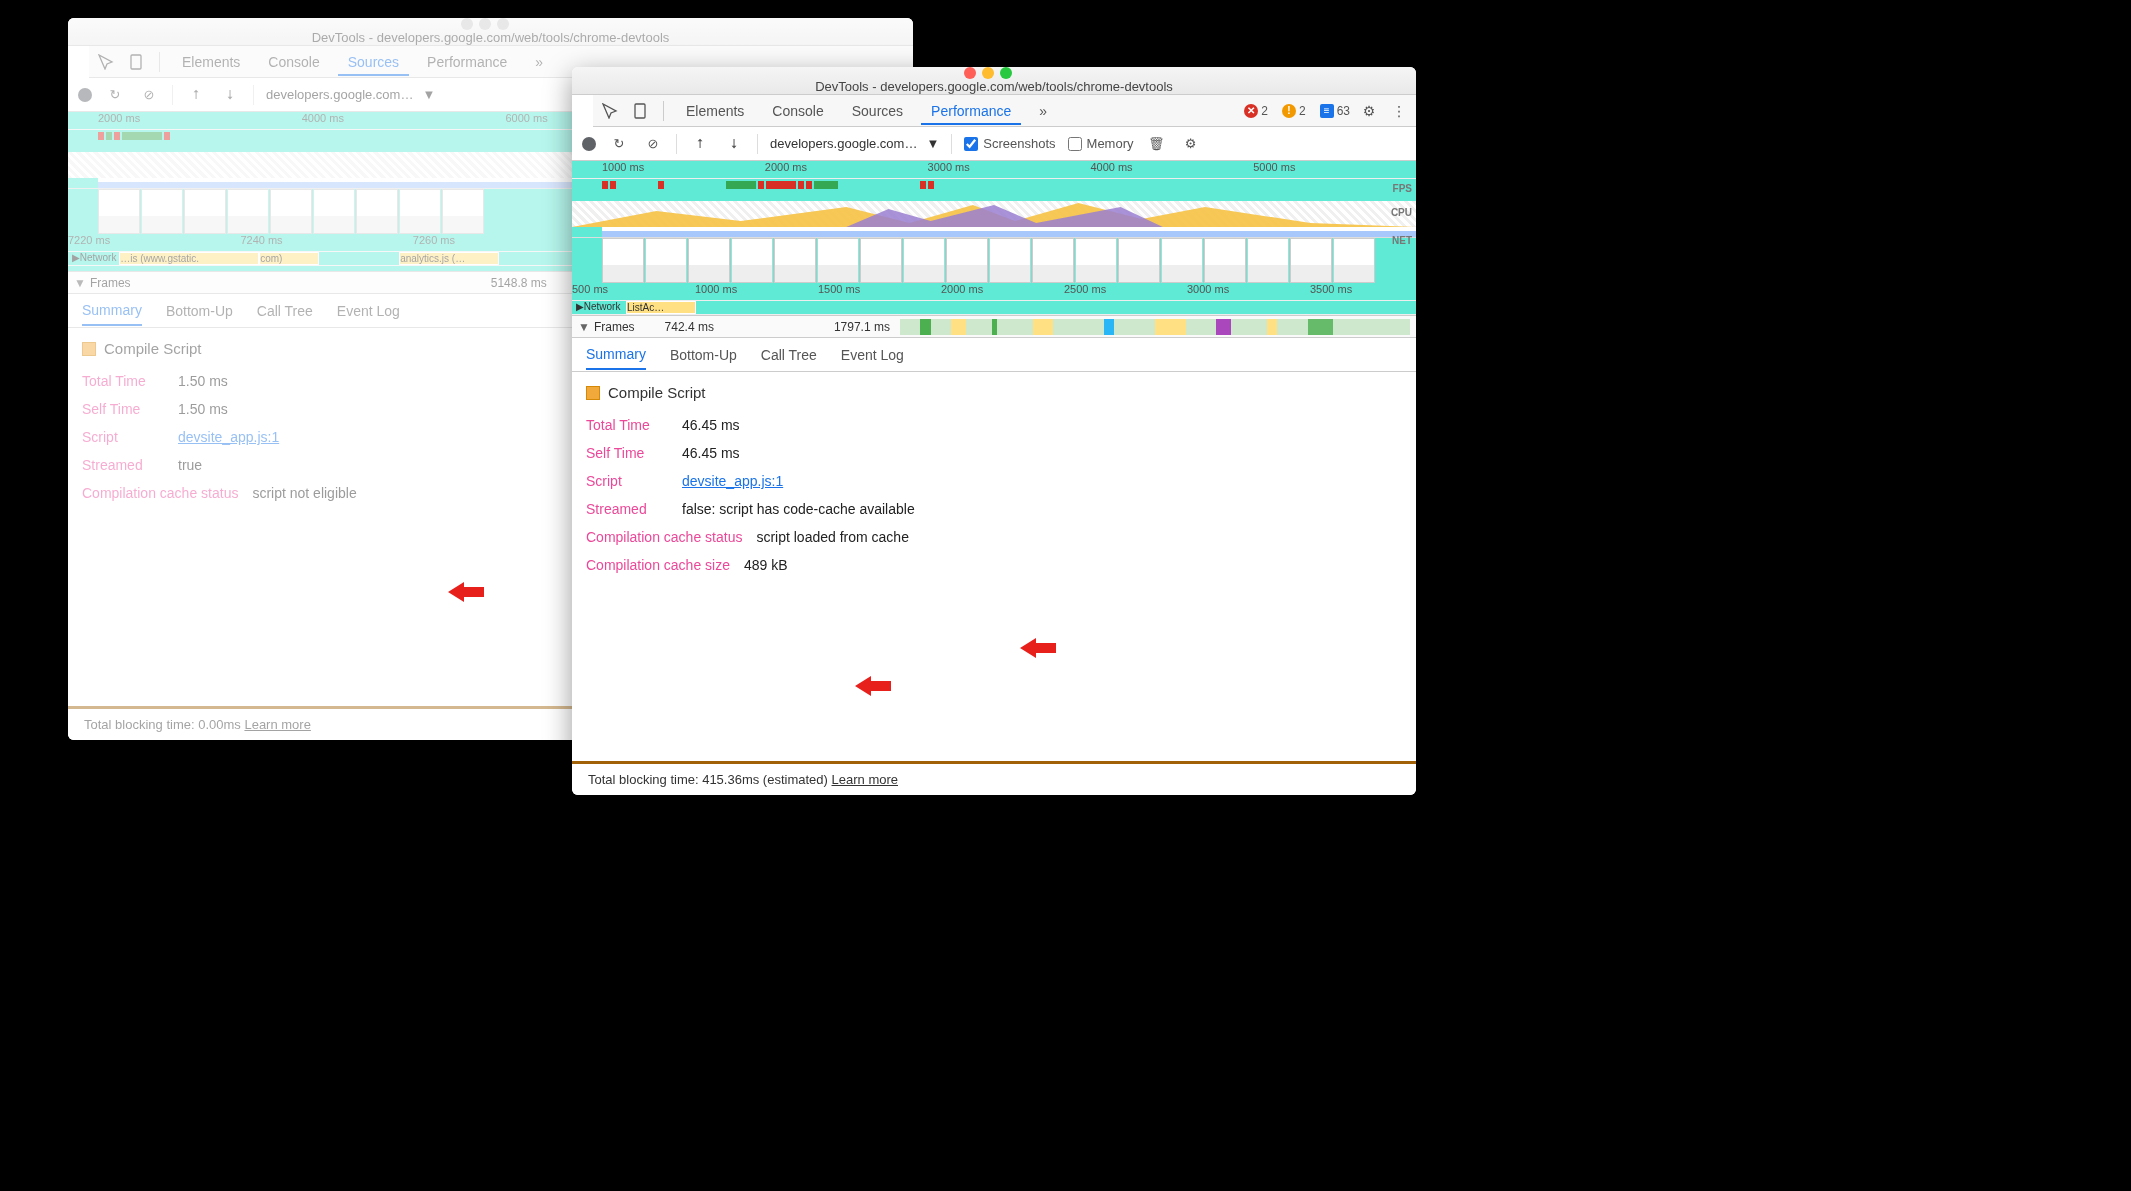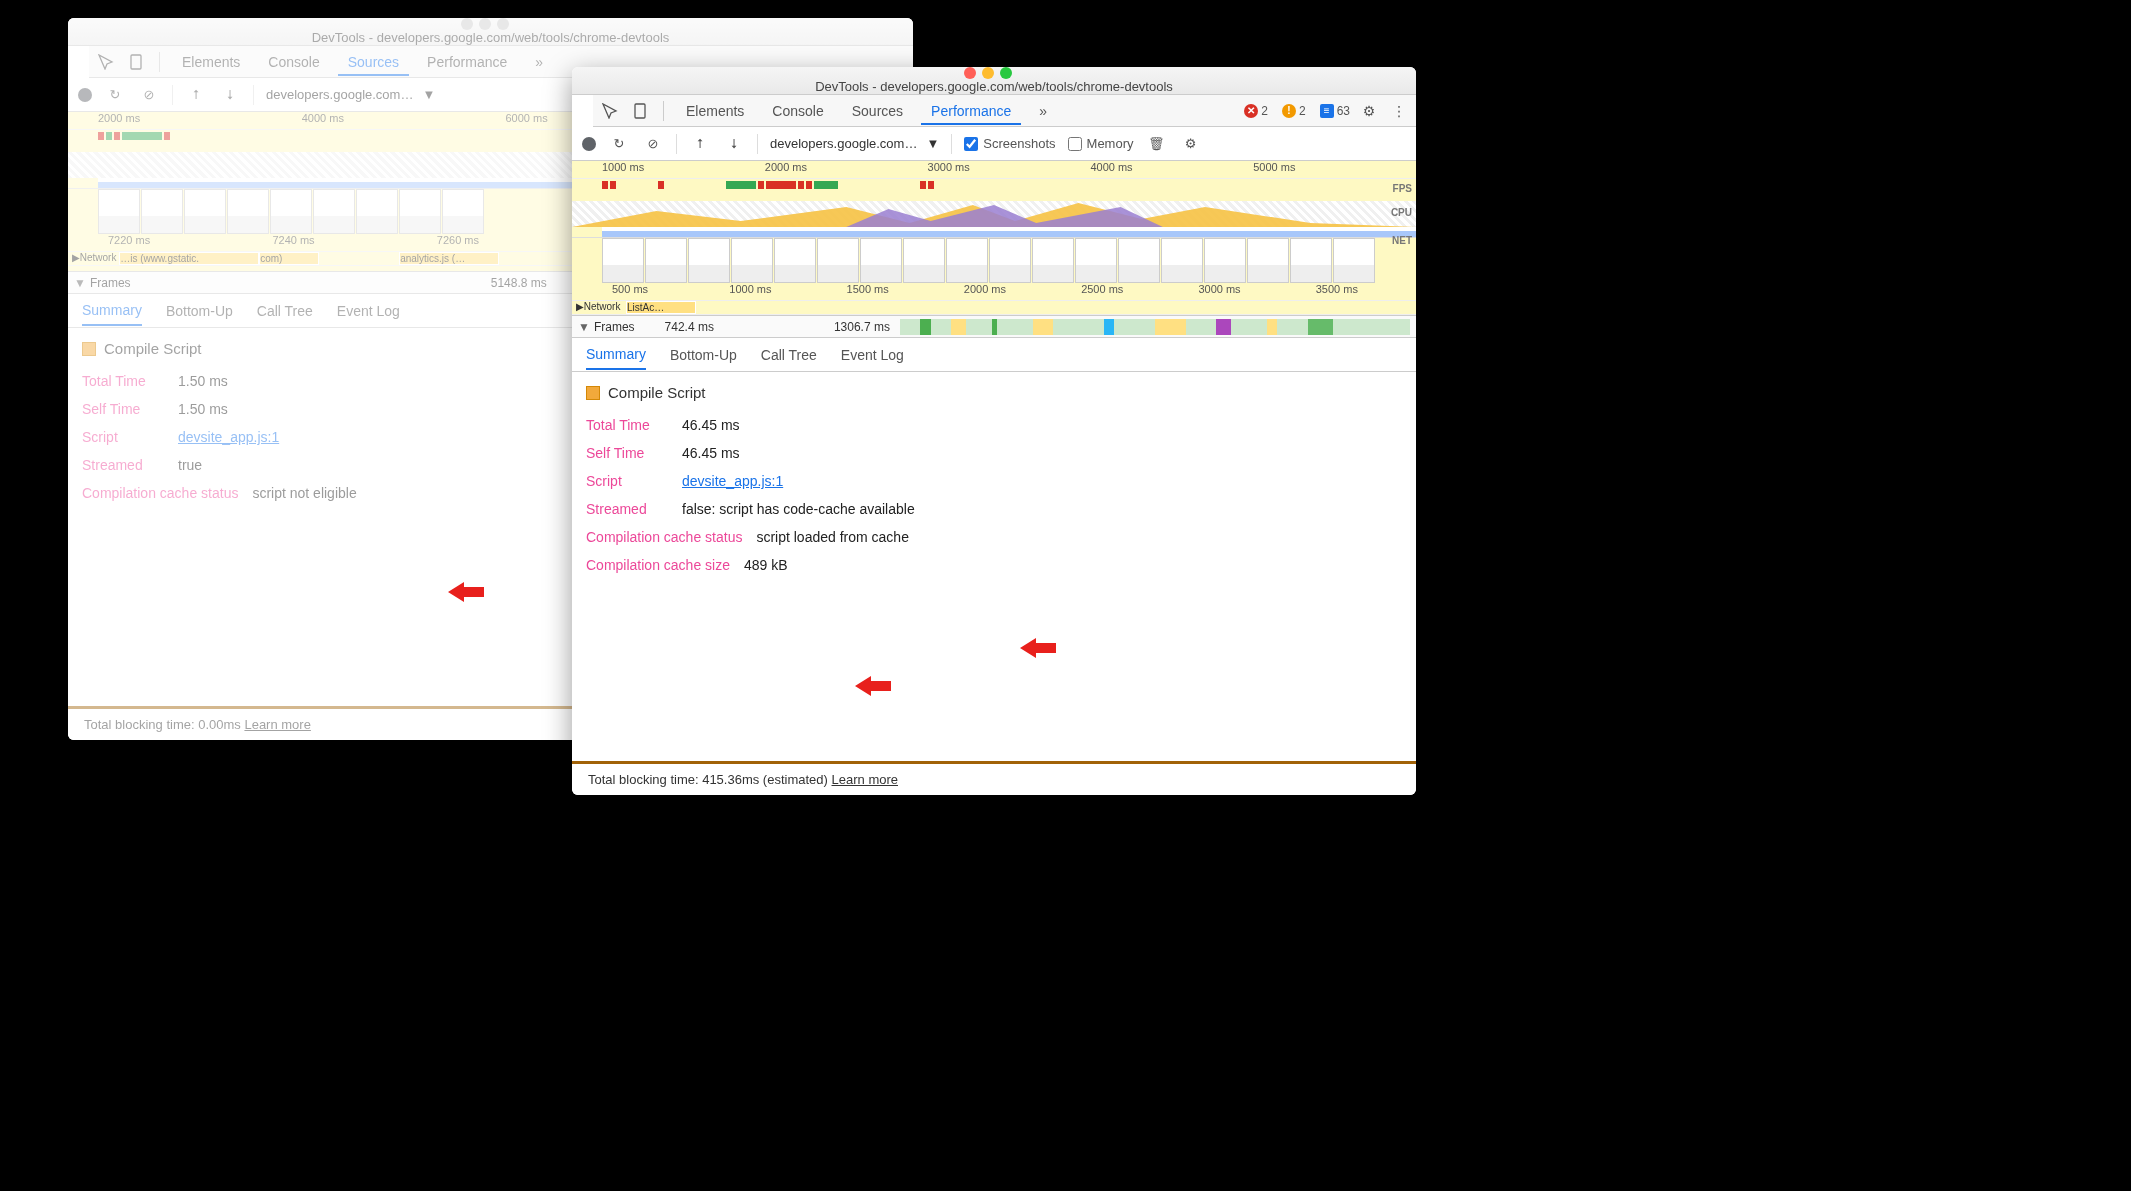--- a/index.html
+++ b/index.html
@@ -76,41 +76,41 @@
   }
   .toolbar .sep { width:1px; height:20px; background:#ddd; }
   .rec { width:14px; height:14px; border-radius:50%; background:#5f6368; }
   .urlbox { flex-shrink:0; display:flex; align-items:center; gap:9px; color:#333; }
   .chk { display:flex; align-items:center; gap:5px; }
   .chk input { width:14px; height:14px; accent-color:#1a73e8; }
 
   .timeline-area {
     position:relative;
     border-bottom:1px solid #ccc;
-    background:#fef9c3;
+    background:#5eead4;
   }
   .time-ruler {
     height:18px; display:flex; font-size:11px; color:#555;
     border-bottom:1px solid #eee;
     padding-left:30px;
   }
   .time-ruler span { flex:1; }
   .strip { height:12px; display:flex; padding-left:30px; }
   .strip.fps { height:22px; }
   .strip.cpu { height:26px; background: repeating-linear-gradient(45deg,#f0f0f0,#f0f0f0 3px,#fff 3px,#fff 6px); }
   .strip.net { height:10px; background: linear-gradient(#a8c7fa,#a8c7fa); margin-left:30px; border-top:4px solid #fff; }
   .lane-label { position:absolute; right:4px; font-size:10px; color:#777; font-weight:bold; }
   .marks { display:flex; height:100%; width:100%; }
   .mark { height:8px; margin-top:2px; background:#d93025; width:6px; margin-right:2px; }
   .mark.g { background:#34a853; }
   .screenshots-row {
     height:46px; border-top:1px solid #ddd; display:flex; padding-left:30px; gap:1px; overflow:hidden;
   }
   .shot { flex:0 0 42px; height:100%; border:1px solid #ccc; background:linear-gradient(#fff 0 60%, #eee 60% 100%); font-size:6px; color:#999; }
-  .secondary-ruler { height:18px; display:flex; font-size:11px; color:#555; padding-left:40px; border-bottom:1px solid #eee;gap:17px; }
+  .secondary-ruler { height:18px; display:flex; font-size:11px; color:#555; border-bottom:1px solid #eee;gap:17px; }
   .secondary-ruler span { flex:1; }
   .frames-row {
     height:22px; display:flex; align-items:center; padding:0 6px; border-bottom:1px solid #ccc; font-size:12px; background:#fafafa;
   }
   .frames-row .tri { margin-right:4px; color:#666; }
   .frames-bars { flex:1; height:16px; margin-left:10px; background:linear-gradient(90deg,#cde8cd 0 100%); position:relative; }
   .frames-bars .fb { position:absolute; top:0; bottom:0; background:#ffe082; }
 
   .detail-tabs {
     height:34px; display:flex; align-items:center; gap:24px; padding:0 14px;
@@ -430,21 +430,21 @@
       &nbsp;&nbsp;<span class="seg y" style="width:70px">ListAc…</span>
     </div>
   </div>
 
   <div class="frames-row">
     <span class="tri">▼</span>
     <span>Frames</span>
     <span style="width:30px"></span>
     <span>742.4 ms</span>
     <span style="width:120px"></span>
-    <span>1306.7 ms</span>
+    <span>1797.1 ms</span>
     <div class="frames-bars">
       <div class="fb" style="left:4%; width:2%; background:#4caf50"></div>
       <div class="fb" style="left:10%; width:3%"></div>
       <div class="fb" style="left:18%; width:1%; background:#4caf50"></div>
       <div class="fb" style="left:26%; width:4%"></div>
       <div class="fb" style="left:40%; width:2%; background:#29b6f6"></div>
       <div class="fb" style="left:50%; width:6%"></div>
       <div class="fb" style="left:62%; width:3%; background:#ab47bc"></div>
       <div class="fb" style="left:72%; width:2%"></div>
       <div class="fb" style="left:80%; width:5%; background:#66bb6a"></div>

